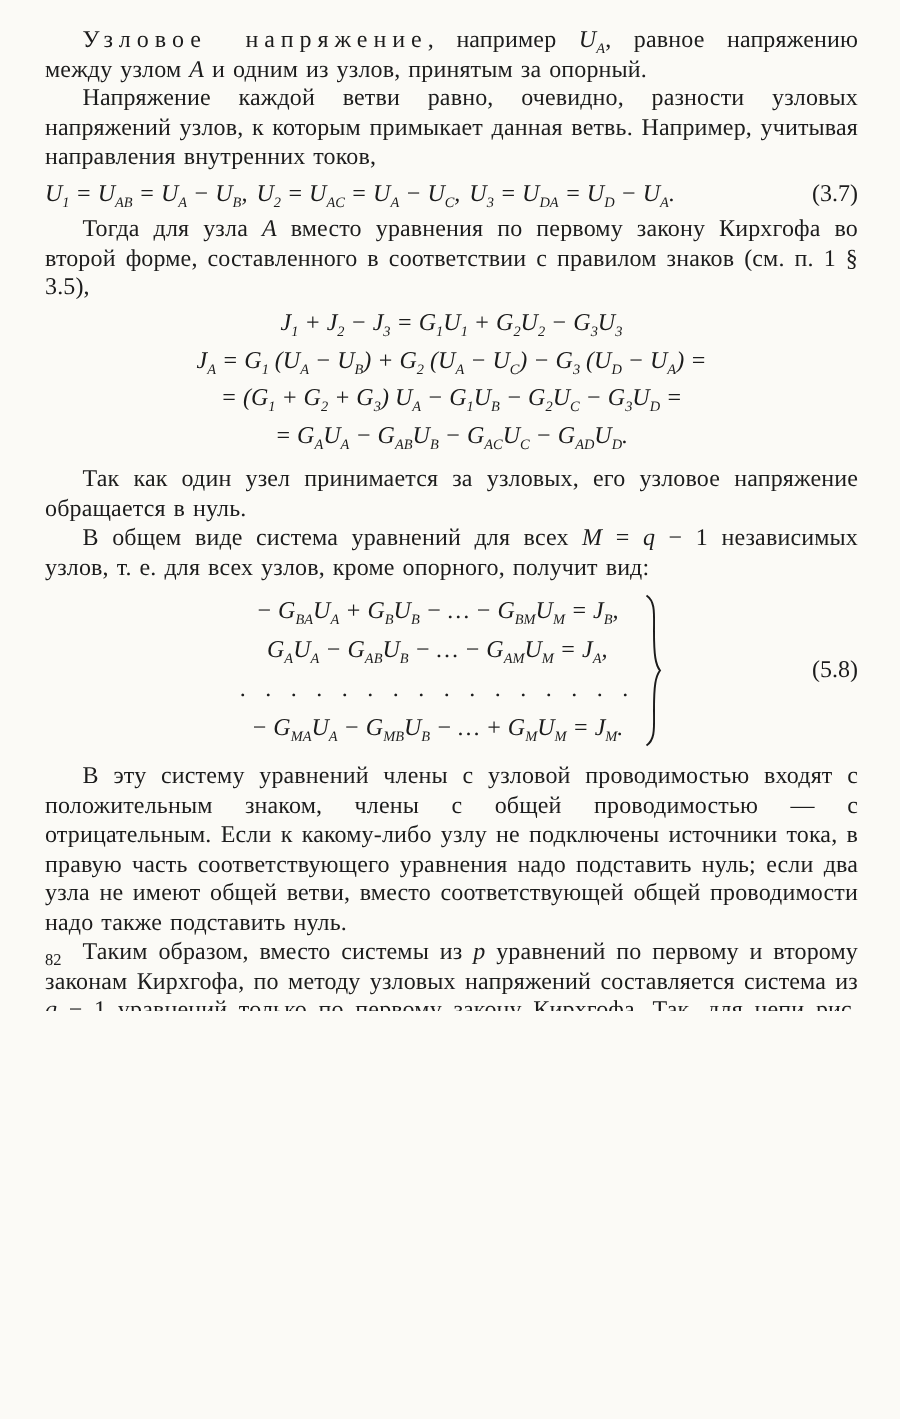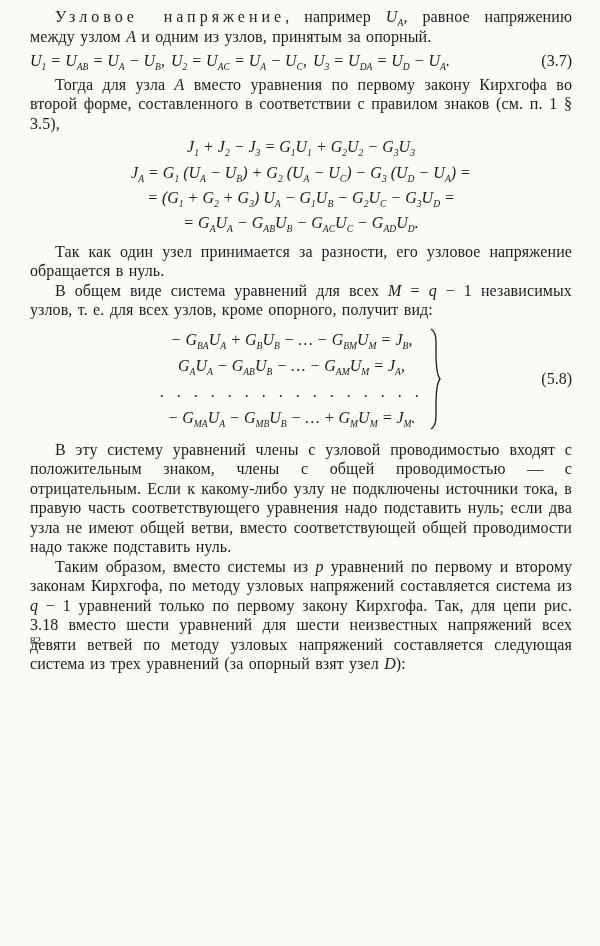--- a/index.html
+++ b/index.html
@@ -1,18 +1,18 @@
 <!DOCTYPE html>
 <html><head>
 <meta charset="utf-8">
 <style>
   html, body { margin:0; padding:0; background:#fbfaf6; }
   .page {
     position:relative; width:600px; height:674px; box-sizing:border-box;
-    padding:7px 28px 0 30px; background:#fbfaf6; overflow:hidden;
+    padding:17px 28px 0 30px; background:#fbfaf6; overflow:hidden;
     color:#1c1c1c; font-family:"Liberation Serif","DejaVu Serif",serif;
     font-size:16px; line-height:19.5px;
   }
   p { margin:0; text-indent:25px; text-align:justify; word-spacing:1.2px; letter-spacing:0.1px; }
   p.noindent { text-indent:0; }
   i { font-style:italic; }
   sub { font-size:0.6em; line-height:0; }
   .spread { letter-spacing:4px; word-spacing:8px; }
   .eq-num { font-style:normal; }
 
@@ -37,20 +37,21 @@
   .pagenum { position:absolute; left:30px; bottom:24px; font-size:11px;
              font-family:"Liberation Serif","DejaVu Serif",serif; }
 </style>
 </head>
 <body>
 
 <div class="page">
 
   <p><span class="spread">Узловое напряжение</span><span>, например <i>U<sub>A</sub></i>, равное напряжению между узлом <i>A</i> и одним из узлов, принятым за опорный.</span></p>
 
+  <p>Напряжение каждой ветви равно, очевидно, разности узловых напряжений узлов, к которым примыкает данная ветвь. Например, учитывая направления внутренних токов,</p>
 
   <div class="eq37">
     <span class="parts">
       <span>U<sub>1</sub> = U<sub>AB</sub> = U<sub>A</sub> − U<sub>B</sub>,</span>
       <span>U<sub>2</sub> = U<sub>AC</sub> = U<sub>A</sub> − U<sub>C</sub>,</span>
       <span>U<sub>3</sub> = U<sub>DA</sub> = U<sub>D</sub> − U<sub>A</sub>.</span>
     </span>
     <span class="eq-num">(3.7)</span>
   </div>
 
@@ -60,21 +61,21 @@
     <span class="eq-line">J<sub>1</sub> + J<sub>2</sub> − J<sub>3</sub> = G<sub>1</sub>U<sub>1</sub> + G<sub>2</sub>U<sub>2</sub> − G<sub>3</sub>U<sub>3</sub></span>
   </div>
 
 
   <div class="display eqja">
     <span class="eq-line">J<sub>A</sub> = G<sub>1</sub> (U<sub>A</sub> − U<sub>B</sub>) + G<sub>2</sub> (U<sub>A</sub> − U<sub>C</sub>) − G<sub>3</sub> (U<sub>D</sub> − U<sub>A</sub>) =</span>
     <span class="eq-line">= (G<sub>1</sub> + G<sub>2</sub> + G<sub>3</sub>) U<sub>A</sub> − G<sub>1</sub>U<sub>B</sub> − G<sub>2</sub>U<sub>C</sub> − G<sub>3</sub>U<sub>D</sub> =</span>
     <span class="eq-line">= G<sub>A</sub>U<sub>A</sub> − G<sub>AB</sub>U<sub>B</sub> − G<sub>AC</sub>U<sub>C</sub> − G<sub>AD</sub>U<sub>D</sub>.</span>
   </div>
 
-  <p>Так как один узел принимается за разности, его узловое напряжение обращается в нуль.</p>
+  <p>Так как один узел принимается за узловых, его узловое напряжение обращается в нуль.</p>
 
   <p>В общем виде система уравнений для всех <i>M</i> = <i>q</i> − 1 независимых узлов, т. е. для всех узлов, кроме опорного, получит вид:</p>
 
   <div class="system">
     <div class="sys-lines">
       <span class="eq-line">− G<sub>BA</sub>U<sub>A</sub> + G<sub>B</sub>U<sub>B</sub> − … − G<sub>BM</sub>U<sub>M</sub> = J<sub>B</sub>,</span>
       <span class="eq-line">G<sub>A</sub>U<sub>A</sub> − G<sub>AB</sub>U<sub>B</sub> − … − G<sub>AM</sub>U<sub>M</sub> = J<sub>A</sub>,</span>
       <span class="eq-line dots">. . . . . . . . . . . . . . . .</span>
       <span class="eq-line">− G<sub>MA</sub>U<sub>A</sub> − G<sub>MB</sub>U<sub>B</sub> − … + G<sub>M</sub>U<sub>M</sub> = J<sub>M</sub>.</span>
     </div>

